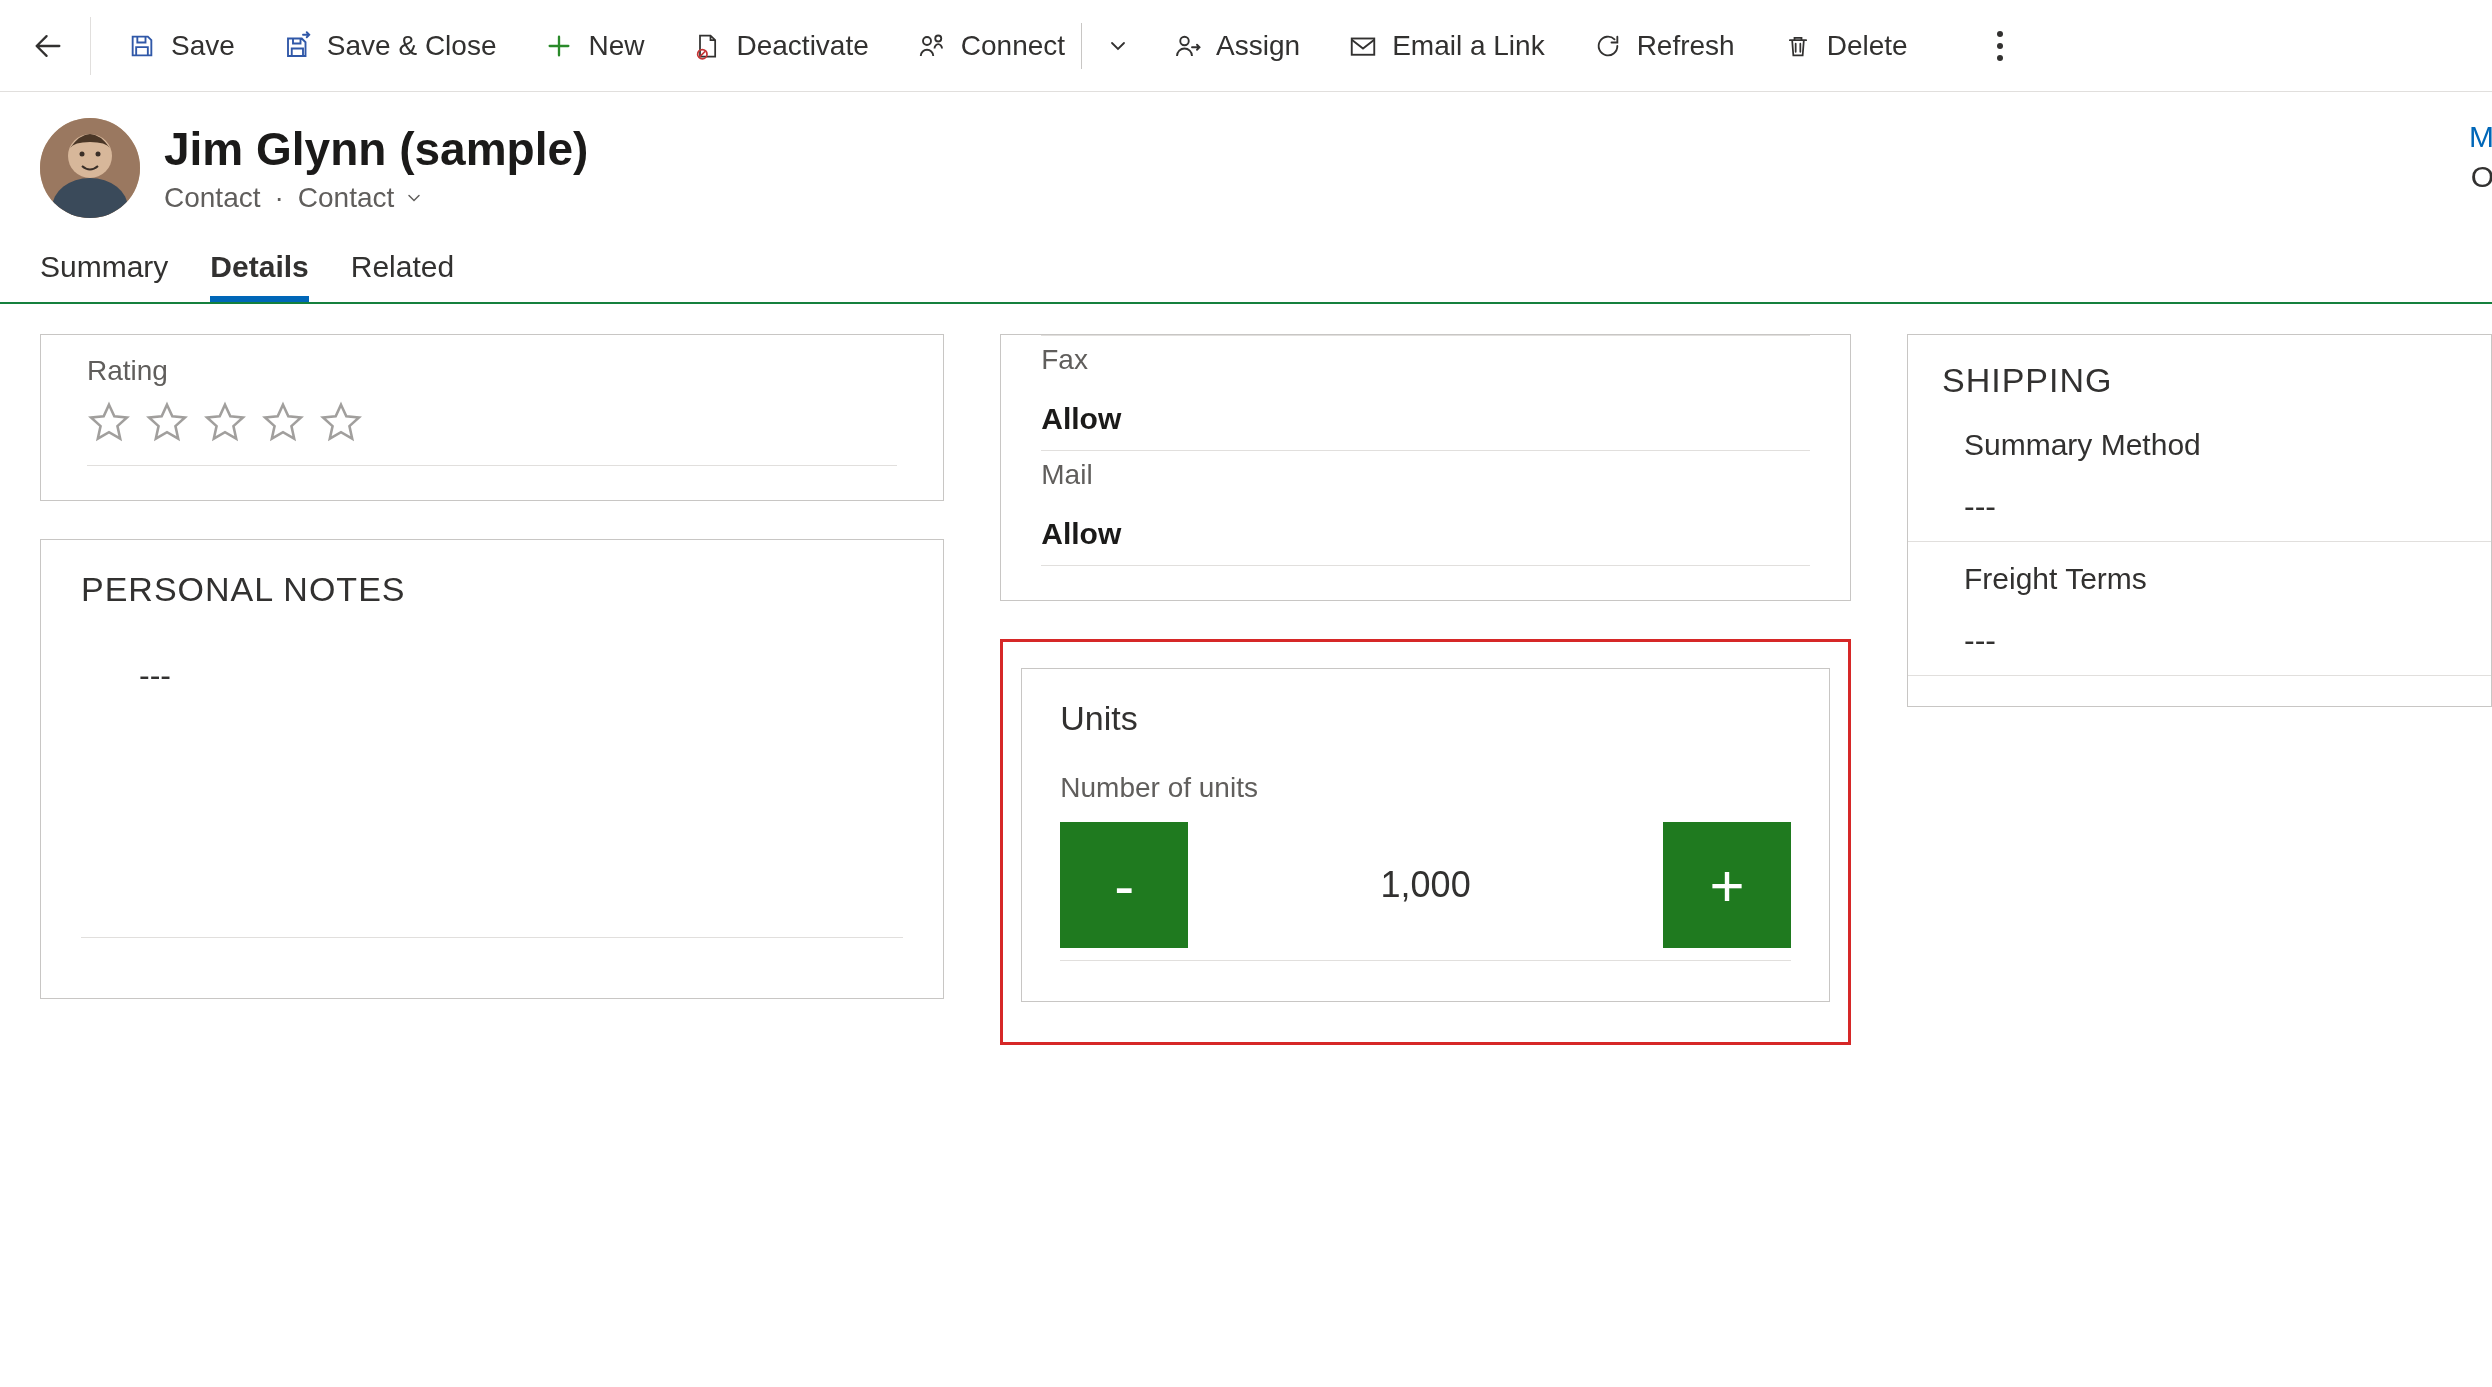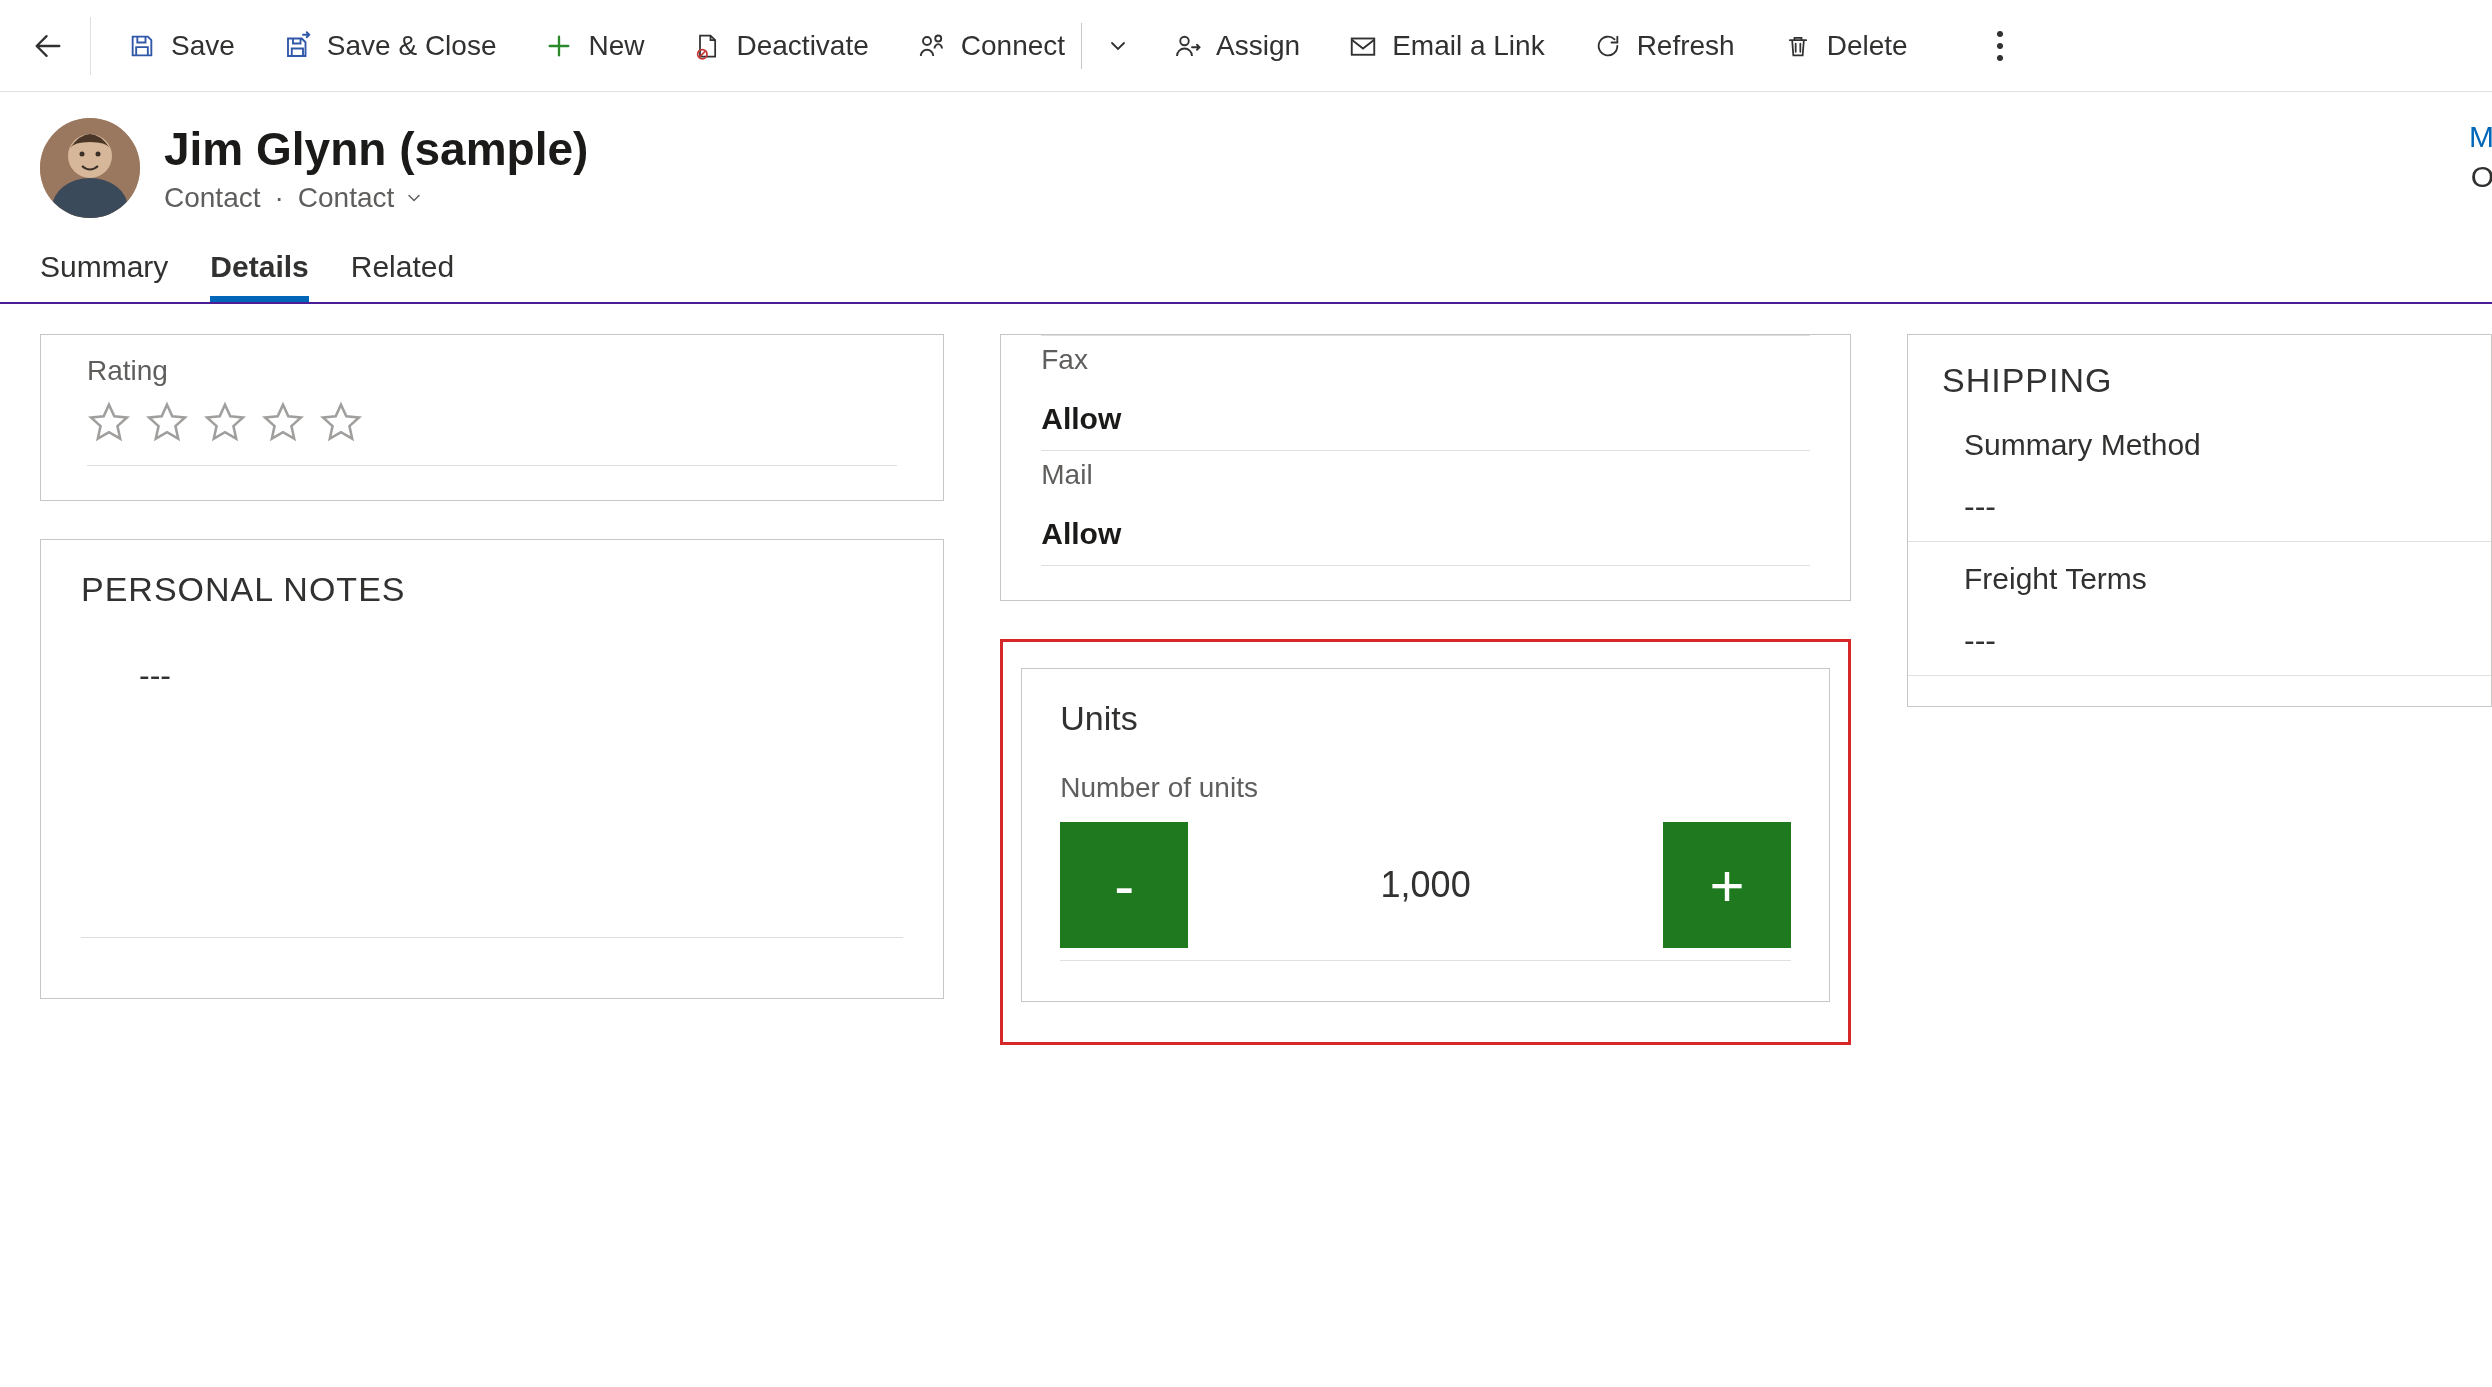--- a/index.html
+++ b/index.html
@@ -18,21 +18,21 @@
   .avatar { width:100px; height:100px; border-radius:50%; background: #bfa080; position:relative; overflow:hidden;}
   .avatar svg{position:absolute;inset:0;}
   .titleblock { display:flex; flex-direction:column; gap:6px;}
   .rec-title { font-size:46px; font-weight:600; color:#1b1a19;}
   .rec-sub { font-size:28px; color:#605e5c; display:flex; align-items:center; gap:14px;}
   .rec-sub .dot{color:#605e5c;}
   .rec-sub .dd{display:flex;align-items:center;gap:10px;}
   .right-letter{ position:absolute; right:-2px; top:28px; font-size:30px; color:#0067b8; font-weight:400;}
   .right-letter2{ position:absolute; right:-2px; top:68px; font-size:30px; color:#323130;}
   
-  .tabs { display:flex; gap:42px; padding: 32px 40px 0 40px; border-bottom:2px solid #4c1d95; height:86px; align-items:flex-end;}
+  .tabs { display:flex; gap:42px; padding: 32px 40px 0 40px; border-bottom:2px solid #15803d; height:86px; align-items:flex-end;}
   .tab { font-size:30px; color:#323130; padding-bottom:18px; cursor:pointer;}
   .tab.active { font-weight:600; border-bottom:6px solid #0067b8; padding-bottom:12px;}
   
   .body { display:flex; gap:56px; padding:30px 0 30px 40px; position:relative;}
   .col { display:flex; flex-direction:column; gap:38px;}
   .card { border:1px solid #c8c6c4; background:#fff; padding:30px 40px 34px 40px;}
   .col1 { width:912px;}
   .col2 { width:858px;}
   .col3 { width: 590px; }
   

